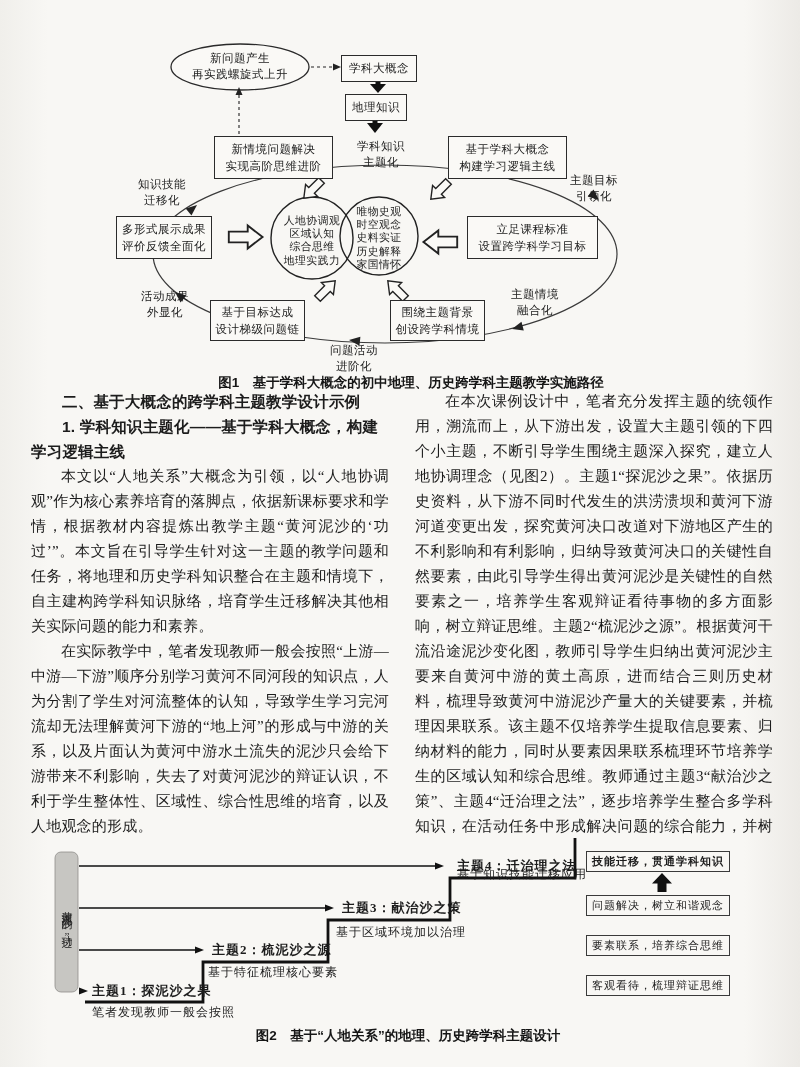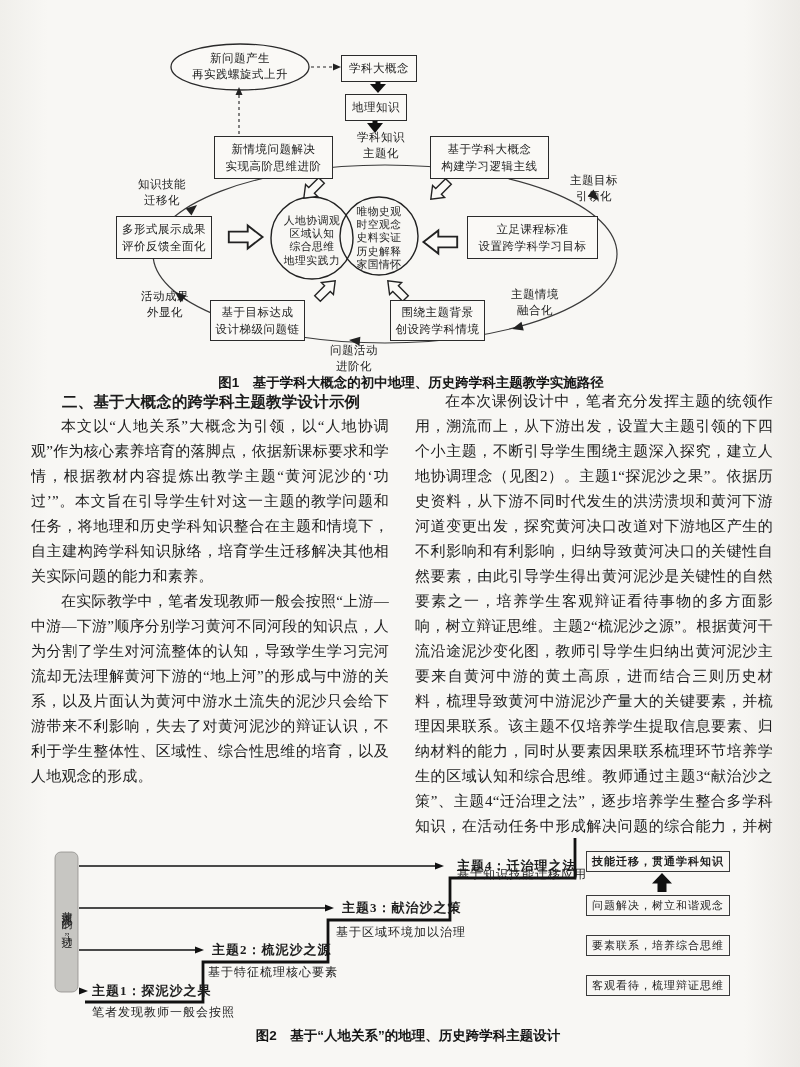--- a/index.html
+++ b/index.html
@@ -106,23 +106,23 @@
         <polygon points="-12,-4 2,-4 2,-8.5 13,0 2,8.5 2,4 -12,4" transform="translate(397,269) rotate(-135)"></polygon>
       </g>
     </svg>
 
     <div class="flabel" style="left:172px;top:26px;width:136px;height:40px;">新问题产生
 再实践螺旋式上升</div>
     <div class="node" style="left:341px;top:34px;width:74px;height:25px;">学科大概念</div>
     <div class="node" style="left:345px;top:73px;width:60px;height:25px;">地理知识</div>
     <div class="node" style="left:214px;top:115px;width:117px;height:41px;">新情境问题解决
 实现高阶思维进阶</div>
-    <div class="flabel" style="left:347px;top:107px;width:68px;height:36px;">学科知识
+    <div class="flabel" style="left:347px;top:116px;width:68px;height:36px;">学科知识
 主题化</div>
-    <div class="node" style="left:430px;top:115px;width:117px;height:41px;">基于学科大概念
+    <div class="node" style="left:448px;top:115px;width:117px;height:41px;">基于学科大概念
 构建学习逻辑主线</div>
     <div class="flabel" style="left:133px;top:156px;width:58px;height:32px;">知识技能
 迁移化</div>
     <div class="flabel" style="left:565px;top:152px;width:58px;height:32px;">主题目标
 引领化</div>
     <div class="node" style="left:116px;top:195px;width:94px;height:41px;">多形式展示成果
 评价反馈全面化</div>
     <div class="node" style="left:467px;top:195px;width:129px;height:41px;">立足课程标准
 设置跨学科学习目标</div>
     <div class="circle-text" style="left:277px;top:193px;width:70px;height:50px;">人地协调观
@@ -143,20 +143,21 @@
     <div class="node" style="left:390px;top:279px;width:93px;height:39px;">围绕主题背景
 创设跨学科情境</div>
     <div class="flabel" style="left:323px;top:322px;width:62px;height:32px;">问题活动
 进阶化</div>
     <div class="caption" style="top:354px;padding-left:11px;">图1　基于学科大概念的初中地理、历史跨学科主题教学实施路径</div>
   </div>
 
   <div class="columns">
     <div class="col">
       <h2>二、基于大概念的跨学科主题教学设计示例</h2>
+      <h3>1. 学科知识主题化——基于学科大概念，构建学习逻辑主线</h3>
       <p>本文以“人地关系”大概念为引领，以“人地协调观”作为核心素养培育的落脚点，依据新课标要求和学情，根据教材内容提炼出教学主题“黄河泥沙的‘功过’”。本文旨在引导学生针对这一主题的教学问题和任务，将地理和历史学科知识整合在主题和情境下，自主建构跨学科知识脉络，培育学生迁移解决其他相关实际问题的能力和素养。</p>
       <p>在实际教学中，笔者发现教师一般会按照“上游—中游—下游”顺序分别学习黄河不同河段的知识点，人为分割了学生对河流整体的认知，导致学生学习完河流却无法理解黄河下游的“地上河”的形成与中游的关系，以及片面认为黄河中游水土流失的泥沙只会给下游带来不利影响，失去了对黄河泥沙的辩证认识，不利于学生整体性、区域性、综合性思维的培育，以及人地观念的形成。</p>
     </div>
     <div class="col">
       <p>在本次课例设计中，笔者充分发挥主题的统领作用，溯流而上，从下游出发，设置大主题引领的下四个小主题，不断引导学生围绕主题深入探究，建立人地协调理念（见图2）。主题1“探泥沙之果”。依据历史资料，从下游不同时代发生的洪涝溃坝和黄河下游河道变更出发，探究黄河决口改道对下游地区产生的不利影响和有利影响，归纳导致黄河决口的关键性自然要素，由此引导学生得出黄河泥沙是关键性的自然要素之一，培养学生客观辩证看待事物的多方面影响，树立辩证思维。主题2“梳泥沙之源”。根据黄河干流沿途泥沙变化图，教师引导学生归纳出黄河泥沙主要来自黄河中游的黄土高原，进而结合三则历史材料，梳理导致黄河中游泥沙产量大的关键要素，并梳理因果联系。该主题不仅培养学生提取信息要素、归纳材料的能力，同时从要素因果联系梳理环节培养学生的区域认知和综合思维。教师通过主题3“献治沙之策”、主题4“迁治理之法”，逐步培养学生整合多学科知识，在活动任务中形成解决问题的综合能力，并树立时间尺度思想和人地和谐发展的态度。</p>
     </div>
   </div>
 
   <div class="fig" style="top:835px;height:195px;">
     <svg width="800" height="195" viewBox="0 0 800 195">

